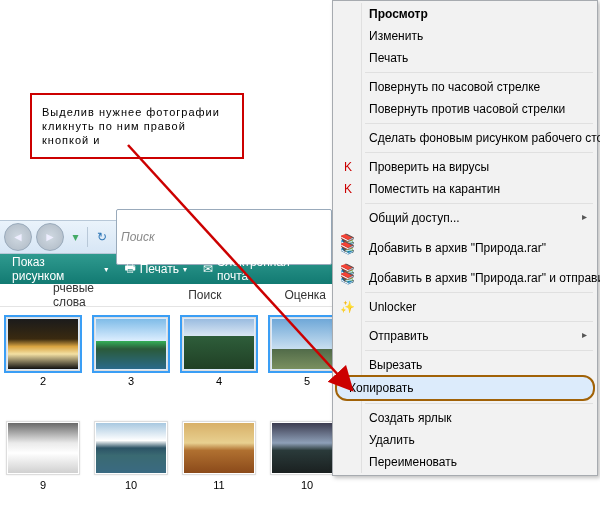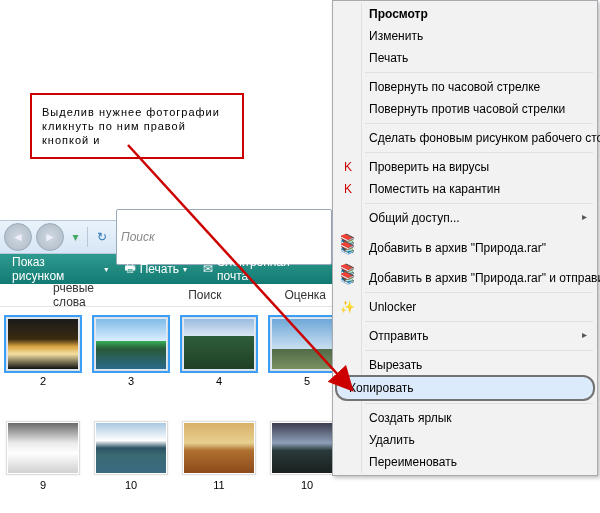--- a/index.html
+++ b/index.html
@@ -25,21 +25,21 @@
   .thumbwrap{width:74px;text-align:center;}
   .thumb{width:70px;height:50px;border:1px solid #ddd;padding:1px;background:#fff;box-shadow:0 0 2px rgba(0,0,0,.1);}
   .thumb.sel{outline:2px solid #3a9ef5;background:#dcebfb;box-shadow:0 0 0 2px #bcdcfb;}
   .thumb .pic{width:100%;height:100%;}
   .cap{margin-top:4px;font-size:11px;color:#000;}
   
   #menu{position:absolute;right:2px;top:0;width:260px;border:1px solid #a7abb0;background:#f2f2f2;box-shadow:2px 2px 4px rgba(0,0,0,.25);padding:2px;}
   #menu .gutter{position:absolute;left:2px;top:2px;bottom:2px;width:26px;background:#f2f2f2;border-right:1px solid #e0e0e0;}
   .mi{position:relative;padding:4px 12px 4px 34px;white-space:nowrap;cursor:default;font-size:12px;color:#000;}
   .mi.bold{font-weight:bold;}
-  .mi.hi{background:#dcebfb;border:2px solid #737373;margin:-1px 0;border-radius:12px;padding-left:12px;}
+  .mi.hi{background:#dcebfb;border:2px solid #a16207;margin:-1px 0;border-radius:12px;padding-left:12px;}
   .msub::after{content:"▸";position:absolute;right:8px;top:4px;font-size:10px;color:#555;}
   .mdiv{height:1px;background:#e0e0e0;margin:3px 2px 3px 30px;}
   .micon{position:absolute;left:5px;top:3px;width:16px;height:16px;display:flex;align-items:center;justify-content:center;font-size:12px;}
   
   #arrow{position:absolute;left:0;top:0;pointer-events:none;}
   
   .sky{background:linear-gradient(#6fa8d8,#c9dff0 60%,#516b49 60%,#7a9060);}
   .mtn-gold{background:linear-gradient(#1b1b1b,#3a2a10 40%,#d9a441 55%,#f3e0a3 70%,#101010);}
   .lake{background:linear-gradient(#7fbce8,#dfefff 45%,#3a5 45%,#2a5a3a 60%,#2a6a8a);}
   .forest{background:linear-gradient(#9abce0,#dce8f4 35%,#2e5d3a 35%,#204025);}

